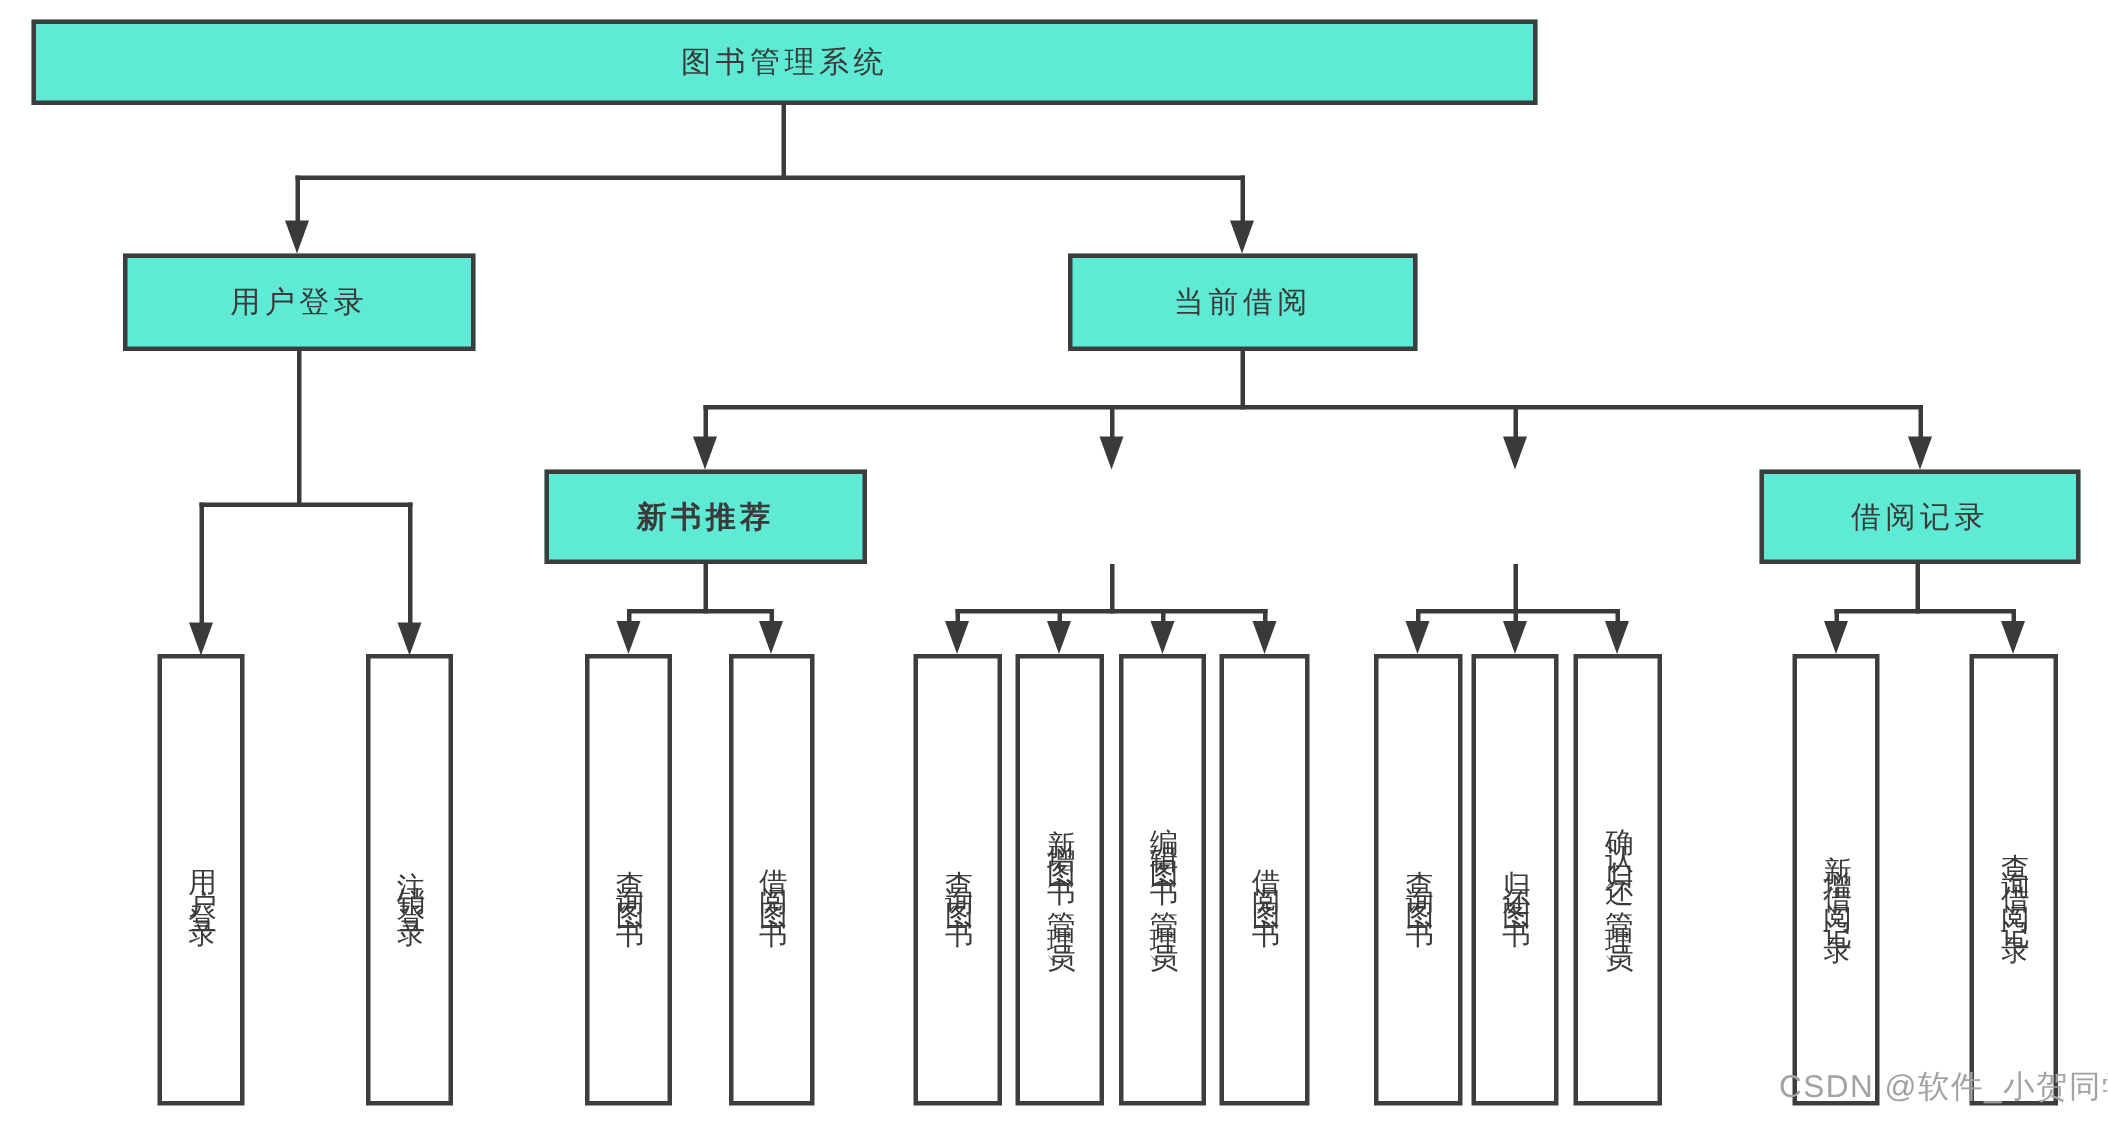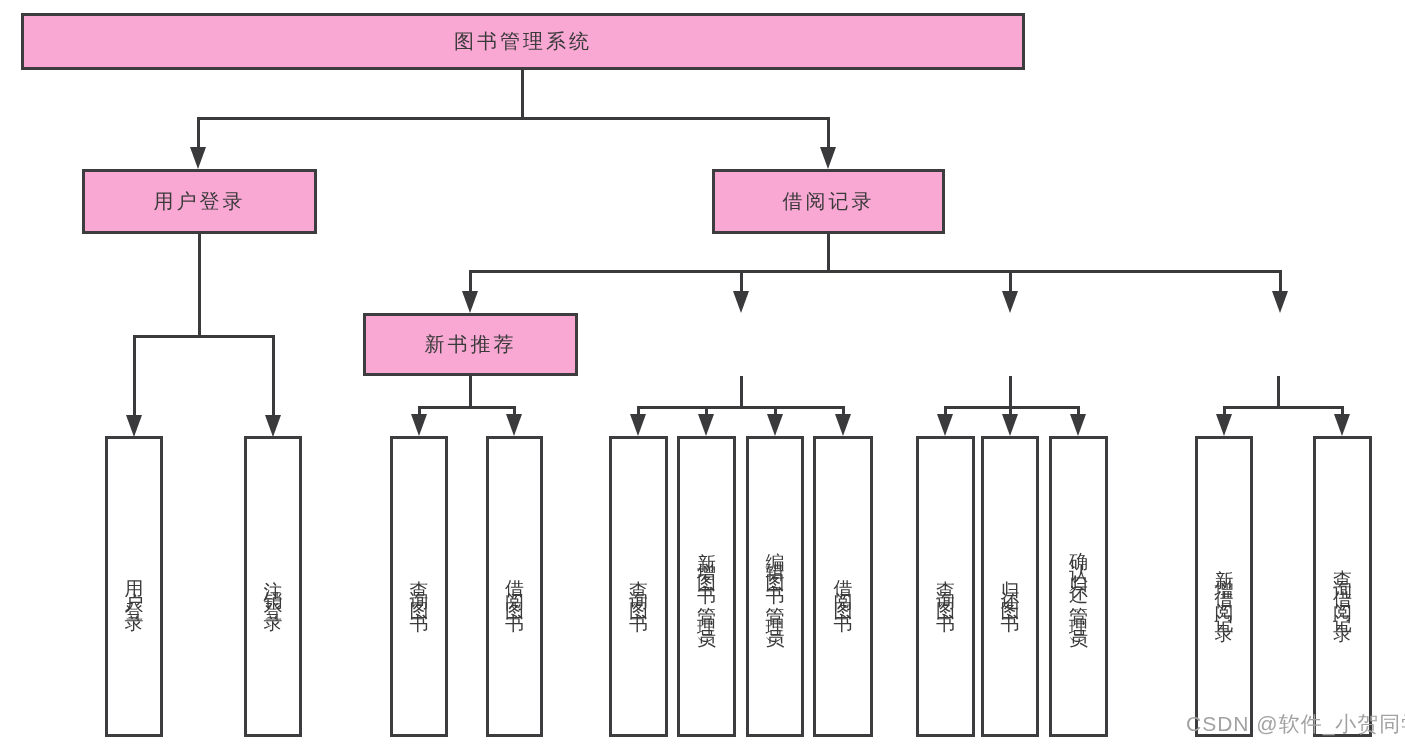--- a/index.html
+++ b/index.html
@@ -2,21 +2,21 @@
 <html><head>
 <meta charset="utf-8">
 <style>
   html,body { margin:0; padding:0; background:#ffffff; }
   .canvas {
     position:relative; width:1405px; height:747px; background:#ffffff;
     font-family:"Liberation Sans", sans-serif; overflow:hidden;
   }
   .node {
     position:absolute; box-sizing:border-box;
-    border:3px solid #3d3d3f; background:#f9a8d4;
+    border:3px solid #3d3d3f; background:#5eead4;
     display:flex; align-items:center; justify-content:center;
     font-size:20px; letter-spacing:3px; color:#3a3a3a; text-align:center;
   }
   .vnode {
     position:absolute; box-sizing:border-box;
     border:3px solid #3d3d3f; background:#ffffff;
     display:flex; align-items:center; justify-content:center;
     writing-mode:vertical-rl; text-orientation:mixed;
     font-size:19px; letter-spacing:11px; color:#3a3a3a;
   }
@@ -40,25 +40,28 @@
 <div class="canvas">
 
   <div class="node" style="left:21px; top:13px; width:1004px; height:57px;">
     <span>图书管理系统</span>
   </div>
 
   <div class="node" style="left:82px; top:169px; width:235px; height:65px;">
     <span>用户登录</span>
   </div>
   <div class="node" style="left:712px; top:169px; width:233px; height:65px;">
-    <span>借阅记录</span>
+    <span>当前借阅</span>
   </div>
 
-  <div class="node" style="left:363px; top:313px; width:215px; height:63px;">
+  <div class="node" style="left:363px; top:313px; width:215px; height:63px;font-weight:bold;">
     <span>新书推荐</span>
+  </div>
+  <div class="node" style="left:1173px; top:313px; width:214px; height:63px;">
+    <span>借阅记录</span>
   </div>
 
   <div class="vnode" style="left:105px; top:436px; width:58px; height:301px;">
     <span>用户登录</span>
   </div>
   <div class="vnode" style="left:244px; top:436px; width:58px; height:301px;">
     <span>注销登录</span>
   </div>
 
   <div class="vnode" style="left:390px; top:436px; width:58px; height:301px;">

